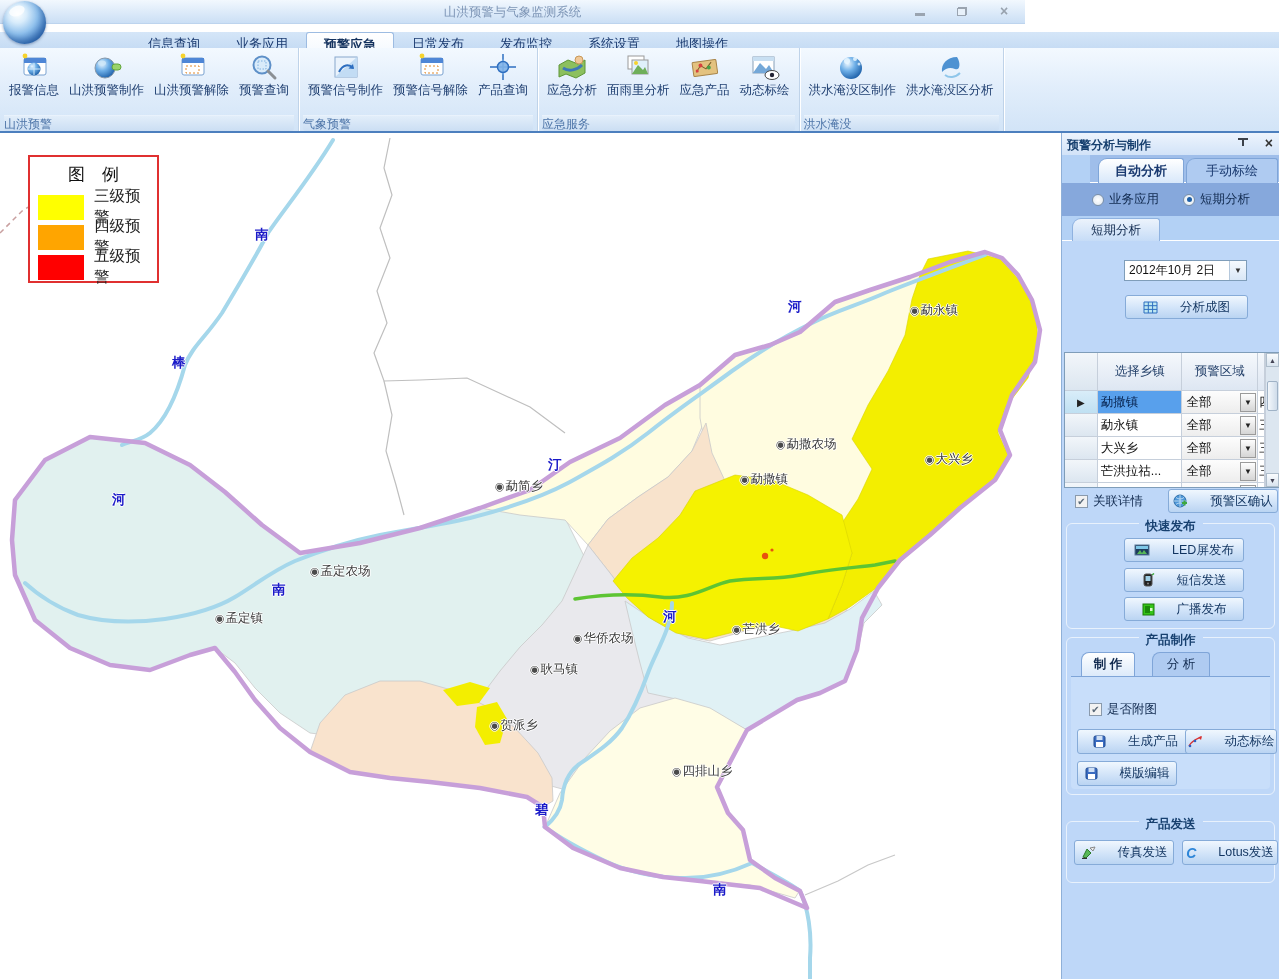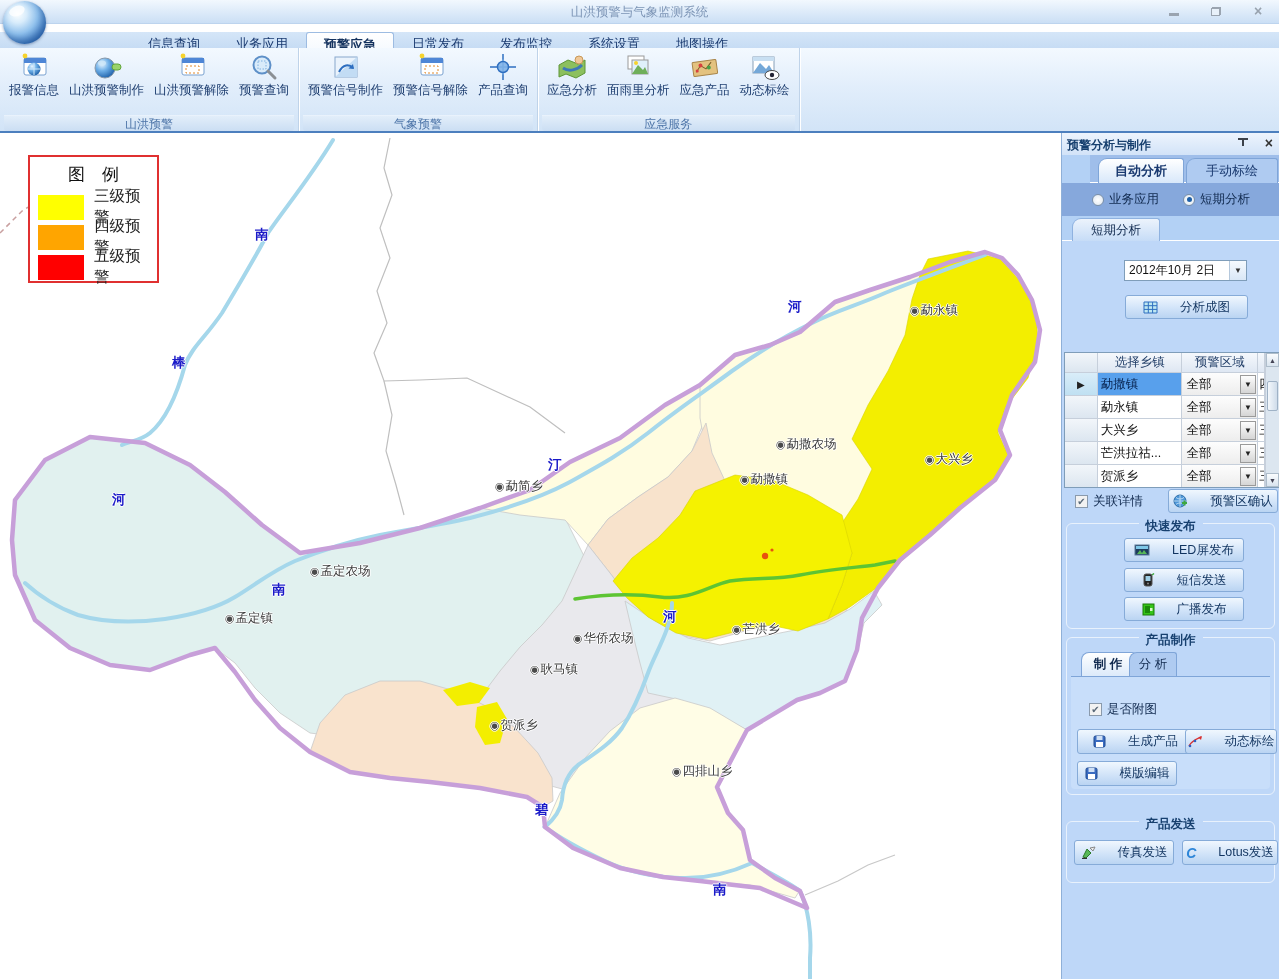--- a/index.html
+++ b/index.html
@@ -1,20 +1,20 @@
 <!DOCTYPE html>
 <html><head>
 <meta charset="utf-8">
 <style>
   html,body{margin:0;padding:0;background:#9db8d8;}
   *{box-sizing:border-box;font-family:"Liberation Sans","DejaVu Sans",sans-serif;}
   #window{position:relative;width:1279px;height:979px;overflow:hidden;background:#fff;
     -webkit-user-select:none;user-select:none;}
   
-  .titlebar{position:absolute;left:0;top:0;width:1279px;height:24px;
+  .titlebar{position:absolute;left:0;top:0;width:1025px;height:24px;
     background:linear-gradient(#F2F8FE,#DCEAF9 55%,#CBDFF5);border-bottom:1px solid #BDD4EE;}
   .title-text{position:absolute;left:0;right:0;top:4px;text-align:center;font-size:12.5px;color:#7C94B5;}
   .winbtns{position:absolute;right:10px;top:3px;display:flex;gap:20px;}
   .wbtn{width:22px;height:16px;display:flex;align-items:center;justify-content:center;color:#8A94A0;}
   .min-glyph{width:10px;height:3px;background:#9AA4B0;margin-top:6px;}
   .restore-glyph{position:relative;width:10px;height:9px;}
   .restore-glyph::before{content:"";position:absolute;right:0;top:0;width:7px;height:6px;border:1.5px solid #9AA4B0;}
   .restore-glyph::after{content:"";position:absolute;left:0;bottom:0;width:7px;height:6px;border:1.5px solid #9AA4B0;background:#E8F1FA;}
   .close-glyph{font-size:14px;font-weight:bold;color:#98A2AE;line-height:10px;}
   .logo{position:absolute;left:3px;top:1px;width:43px;height:43px;border-radius:50%;z-index:30;
@@ -32,21 +32,21 @@
     border-radius:3px 3px 0 0;font-weight:bold;color:#15335F;}
   
   .ribbon{position:absolute;left:0;top:48px;width:1279px;height:85px;
     background:linear-gradient(#F3F9FF,#E2EEFB 45%,#D2E4F7);border-bottom:2px solid #4C7FBE;display:flex;}
   .rgroup{height:83px;display:flex;flex-direction:column;border-right:1px solid #BFD3E9;
     box-shadow:1px 0 0 #FFFFFF;padding:2px 4px 0 4px;}
   .rbtns{flex:1;display:flex;align-items:flex-start;justify-content:center;}
   .rbtn{display:flex;flex-direction:column;align-items:center;padding:2px 5px;border-radius:3px;}
   .ricon{width:36px;height:30px;margin-bottom:1px;}
   .rlabel{font-size:12.5px;color:#1E3E70;white-space:nowrap;line-height:15px;}
-  .rgl{height:16px;text-align:center;font-size:12px;color:#4C74A8;
+  .rgl{height:16px;font-size:12px;color:#4C74A8;
     background:linear-gradient(#E2EEFA,#CBDEF3);border-top:1px solid #E9F2FC;border-radius:0 0 3px 3px;}
   .rfill{flex:1;}
   
   .maparea{position:absolute;left:0;top:133px;width:1061px;height:846px;background:#FFFFFF;overflow:hidden;}
   .mlabel{position:absolute;font-size:12.5px;color:#3C3C3C;white-space:nowrap;
     text-shadow:1px 0 #fff,-1px 0 #fff,0 1px #fff,0 -1px #fff;}
   .mlabel .mk{font-size:11px;color:#4A4A4A;margin-right:1px;}
   .rlbl{position:absolute;font-size:13.5px;font-weight:bold;color:#1A1AC8;
     text-shadow:1px 0 #fff,-1px 0 #fff,0 1px #fff,0 -1px #fff;}
   .legend{position:absolute;left:28px;top:22px;width:131px;height:128px;background:#fff;
@@ -92,21 +92,21 @@
     border-left:1px solid #B5C8DC;display:flex;align-items:center;justify-content:center;
     font-size:8px;color:#333;}
   .pbtn{position:absolute;background:linear-gradient(#F0F7FE,#CFE2F8 60%,#BAD4F2);
     border:1px solid #86ABD8;border-radius:3px;display:flex;align-items:center;justify-content:center;
     font-size:12.5px;color:#10335F;gap:22px;}
   .pbtn .bic{flex:0 0 auto;display:flex;}
   
   .ptable{position:absolute;left:2px;top:111px;width:216px;height:136px;background:#fff;
     border:1px solid #7F9DB9;display:flex;flex-direction:column;overflow:hidden;}
   .trow{display:flex;height:23px;flex:0 0 auto;}
-  .trow.hdr{height:20px;background:linear-gradient(#F5F8FC,#DDE6F2);}
+  .trow.hdr{height:38px;background:linear-gradient(#F5F8FC,#DDE6F2);}
   .tc{border-right:1px solid #C6CFDB;border-bottom:1px solid #C6CFDB;display:flex;align-items:center;
     font-size:12.5px;color:#111;padding:0 3px;overflow:hidden;white-space:nowrap;}
   .tc.sel{width:33px;justify-content:center;background:linear-gradient(#F2F6FA,#DCE6F0);}
   .tc.town{width:85px;}
   .tc.area{width:76px;padding:0;}
   .tc.sliver{width:7px;padding:0 0 0 1px;}
   .hdr .tc{justify-content:center;color:#1F3C66;}
   .trow.selected .tc.town{background:#58A0EC;color:#06224E;}
   .trow.selected .tc.sel{background:linear-gradient(#D9EDF9,#BFE0F2);}
   .selarrow{font-size:10px;color:#222;}
@@ -291,20 +291,41 @@
             <polygon points="5,21 12,11 18,17 21,13 26,21" fill="#74A8D8"></polygon>
             <ellipse cx="24" cy="23" rx="7" ry="4.5" fill="#fff" stroke="#444"></ellipse>
             <circle cx="24" cy="23" r="2.2" fill="#223"></circle>
           </svg>
           <span class="rlabel">动态标绘</span>
         </div>
       </div>
       <div class="rgl">应急服务</div>
     </div>
 
+    <div class="rgroup">
+      <div class="rbtns">
+        <div class="rbtn">
+          <svg class="ricon" viewBox="0 0 34 30">
+            <circle cx="16" cy="16" r="11" fill="url(#gg)"></circle>
+            <circle cx="12" cy="9" r="3" fill="#E6F5FF" opacity=".9"></circle>
+            <circle cx="20" cy="7" r="2" fill="#EAF8FF" opacity=".85"></circle>
+            <circle cx="24" cy="12" r="1.5" fill="#EAF8FF" opacity=".8"></circle>
+          </svg>
+          <span class="rlabel">洪水淹没区制作</span>
+        </div>
+        <div class="rbtn">
+          <svg class="ricon" viewBox="0 0 34 30">
+            <path d="M24,5 C14,5 8,12 9,20 C13,16 17,15 22,17 C27,19 28,11 24,5 Z" fill="#4E92D2"></path>
+            <path d="M12,23 C16,26 22,26 27,21" stroke="#8FC6EA" stroke-width="2" fill="none"></path>
+          </svg>
+          <span class="rlabel">洪水淹没区分析</span>
+        </div>
+      </div>
+      <div class="rgl">洪水淹没</div>
+    </div>
     <div class="rfill"></div>
   </div>
 
   <div class="maparea">
     <svg width="1061" height="846" viewBox="0 0 1061 846">
       <rect x="0" y="0" width="1061" height="846" fill="#FFFFFF"></rect>
 
       <polyline points="390,5 384,35 392,62 380,95 390,125 377,158 387,190 374,220 384,248 420,247 467,245 530,274 565,300" fill="none" stroke="#BFBFBF" stroke-width="1.2"></polyline>
       <polyline points="384,248 392,282 386,318 396,352 404,382" fill="none" stroke="#BFBFBF" stroke-width="1.2"></polyline>
       <polyline points="805,762 838,748 868,732 895,722" fill="none" stroke="#C8C8C8" stroke-width="1.2"></polyline>
@@ -335,21 +356,21 @@
       <polygon points="15,367 45,327 90,304 145,310 190,332 225,359 262,392 300,420 360,410 420,395 480,375 530,357 570,329 620,305 665,272 700,252 735,222 770,212 800,199 835,169 870,157 910,144 950,129 985,119 1002,125 1018,142 1032,167 1040,197 1035,229 1012,262 1000,297 1010,322 995,347 960,375 930,402 900,427 878,455 862,485 857,517 845,548 820,560 797,567 747,597 717,654 728,680 743,697 750,727 775,745 800,758 807,775 760,755 700,748 663,744 620,735 573,715 545,694 543,674 527,664 480,655 430,649 390,645 350,639 310,619 280,595 255,567 235,539 215,515 190,522 150,537 110,532 70,515 35,487 15,442 12,407" fill="none" stroke="#C79FD9" stroke-width="4.5" stroke-linejoin="round"></polygon>
     </svg>
 
     
     <span class="mlabel" style="left:910px;top:169px"><span class="mk">◉</span><span>勐永镇</span></span>
     <span class="mlabel" style="left:776px;top:303px"><span class="mk">◉</span><span>勐撒农场</span></span>
     <span class="mlabel" style="left:925px;top:318px"><span class="mk">◉</span><span>大兴乡</span></span>
     <span class="mlabel" style="left:740px;top:338px"><span class="mk">◉</span><span>勐撒镇</span></span>
     <span class="mlabel" style="left:495px;top:345px"><span class="mk">◉</span><span>勐简乡</span></span>
     <span class="mlabel" style="left:310px;top:430px"><span class="mk">◉</span><span>孟定农场</span></span>
-    <span class="mlabel" style="left:225px;top:477px"><span class="mk">◉</span><span>孟定镇</span></span>
+    <span class="mlabel" style="left:215px;top:477px"><span class="mk">◉</span><span>孟定镇</span></span>
     <span class="mlabel" style="left:573px;top:497px"><span class="mk">◉</span><span>华侨农场</span></span>
     <span class="mlabel" style="left:530px;top:528px"><span class="mk">◉</span><span>耿马镇</span></span>
     <span class="mlabel" style="left:732px;top:488px"><span class="mk">◉</span><span>芒洪乡</span></span>
     <span class="mlabel" style="left:490px;top:584px"><span class="mk">◉</span><span>贺派乡</span></span>
     <span class="mlabel" style="left:672px;top:630px"><span class="mk">◉</span><span>四排山乡</span></span>
 
     
     <span class="rlbl" style="left:255px;top:93px">南</span>
     <span class="rlbl" style="left:172px;top:221px">棒</span>
     <span class="rlbl" style="left:788px;top:165px">河</span>
@@ -543,21 +564,21 @@
               <rect x="3" y="3" width="5" height="7" fill="#1A8A0A"></rect>
               <rect x="8" y="5" width="2.5" height="3" fill="#D8F8C8"></rect>
             </svg>
         </span>
         <span>广播发布</span>
       </div>
 
       <div class="gbox" style="top:396px;height:158px">
         <div class="gbox-title"><span>产品制作</span></div>
         <div class="mk-tab active" style="left:14px;width:54px">制 作</div>
-        <div class="mk-tab inactive" style="left:62px;width:48px">分 析</div>
+        <div class="mk-tab inactive" style="left:85px;width:58px">分 析</div>
         <div class="mk-inner">
           <div style="position:absolute;left:18px;top:24px;display:flex;align-items:center">
             <span class="cbx">
                 <span>✔</span>
               </span>
             <span class="cb-lbl">是否附图</span>
           </div>
           <div class="pbtn" style="left:6px;top:52px;width:117px;height:25px">
             <span class="bic">
               <svg width="13" height="13" viewBox="0 0 13 13">

